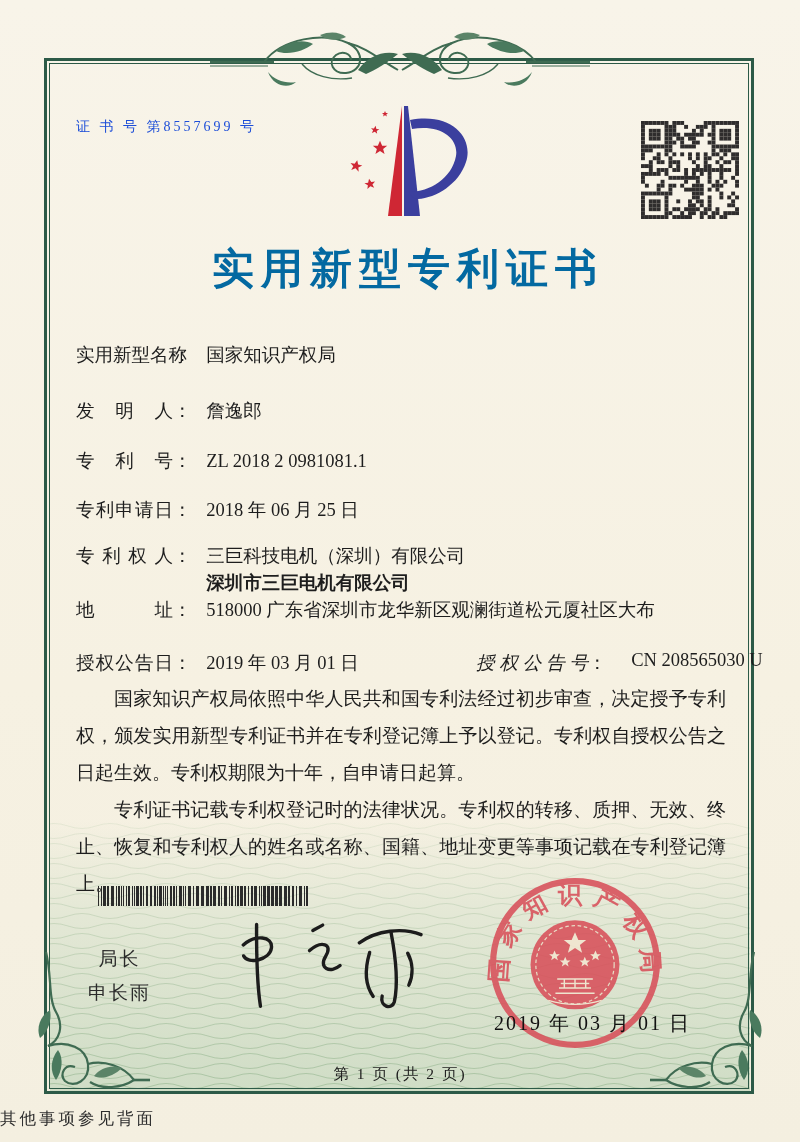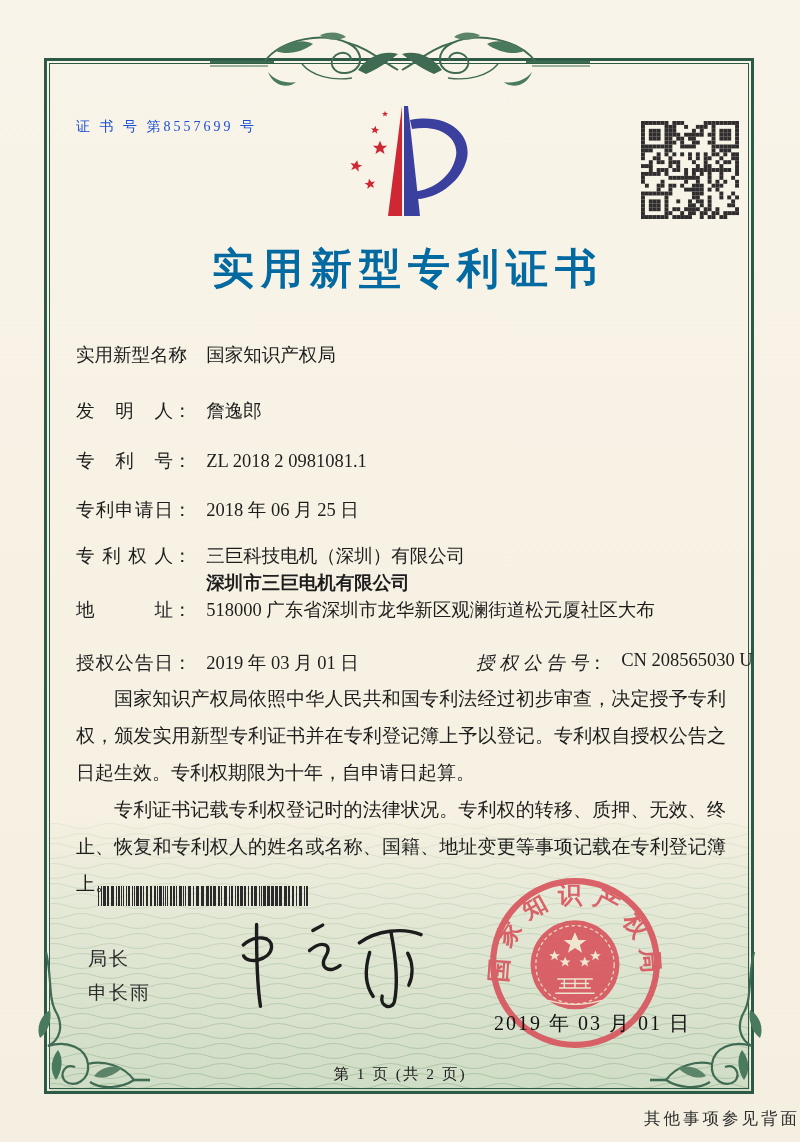--- a/index.html
+++ b/index.html
@@ -28,26 +28,26 @@
   .flabel{display:inline-block;width:97px;text-align:justify;text-align-last:justify;vertical-align:top;}
   .fcolon{display:inline-block;vertical-align:top;}
   .fval{display:inline-block;margin-left:10px;vertical-align:top;white-space:normal;width:520px;line-height:27px;}
   .fval .l2{display:block;font-weight:bold;}
   .grant-no{position:absolute;left:400px;top:0;white-space:nowrap;}
   .grant-no .flabel{width:112px;font-style:italic;}
   .paras{position:absolute;left:76px;top:680px;width:650px;font-size:19px;line-height:37px;text-align:justify;}
   .paras p{margin:0;text-indent:2em;}
   .barcode{position:absolute;left:98px;top:886px;width:214px;height:20px;}
   .sig-labels{position:absolute;left:88px;top:942px;font-size:19px;letter-spacing:2px;line-height:34px;
-    font-family:"Liberation Sans","DejaVu Sans",sans-serif;color:#2a2a2a;}
+    font-family:"Liberation Sans","DejaVu Sans",sans-serif;color:#2a2a2a;text-align:center;}
   .signature{position:absolute;left:222px;top:916px;width:210px;height:95px;transform:rotate(-2deg);}
   .seal{position:absolute;left:486px;top:874px;width:178px;height:178px;opacity:0.88;}
   .seal-date{position:absolute;left:494px;top:1010px;font-size:20px;letter-spacing:2px;color:#111;}
   .page-no{position:absolute;left:0;top:1064px;width:100%;text-align:center;font-size:15.5px;letter-spacing:2px;}
-  .back-note{position:absolute;left:0;top:1108px;width:100%;text-align:right;font-size:16.5px;letter-spacing:3px;color:#2c2c2c;}
+  .back-note{position:absolute;left:0;top:1108px;width:100%;text-align:left;font-size:16.5px;letter-spacing:3px;color:#2c2c2c;}
   .top-orn{position:absolute;left:210px;top:28px;width:380px;height:68px;}
   .corner-orn{position:absolute;width:120px;height:145px;}
   .corner-orn.left{left:30px;top:952px;}
   .corner-orn.right{left:650px;top:952px;transform:scaleX(-1);}
 </style>
 </head>
 <body>
 
 <div class="paper-tint"></div>
 
@@ -493,21 +493,21 @@
   </div>
   <div class="frow" style="top:597px">
     <span class="flabel">地址</span><span class="fcolon">：</span>
     <span class="fval"><span>518000 广东省深圳市龙华新区观澜街道松元厦社区大布</span></span>
   </div>
   <div class="frow" style="top:650px;width:652px">
     <span class="flabel">授权公告日</span><span class="fcolon">：</span>
     <span style="margin-left:10px">2019 年 03 月 01 日</span>
     <span class="grant-no">
       <span class="flabel">授权公告号</span><span class="fcolon">：</span>
-      <span style="margin-left:10px">CN 208565030 U</span>
+      <span style="margin-left:20px">CN 208565030 U</span>
     </span>
   </div>
 </div>
 
 <div class="paras">
   <p>国家知识产权局依照中华人民共和国专利法经过初步审查，决定授予专利权，颁发实用新型专利证书并在专利登记簿上予以登记。专利权自授权公告之日起生效。专利权期限为十年，自申请日起算。</p>
   <p>专利证书记载专利权登记时的法律状况。专利权的转移、质押、无效、终止、恢复和专利权人的姓名或名称、国籍、地址变更等事项记载在专利登记簿上。</p>
 </div>
 
 <svg class="barcode" viewBox="0 0 214 20" preserveAspectRatio="none">

